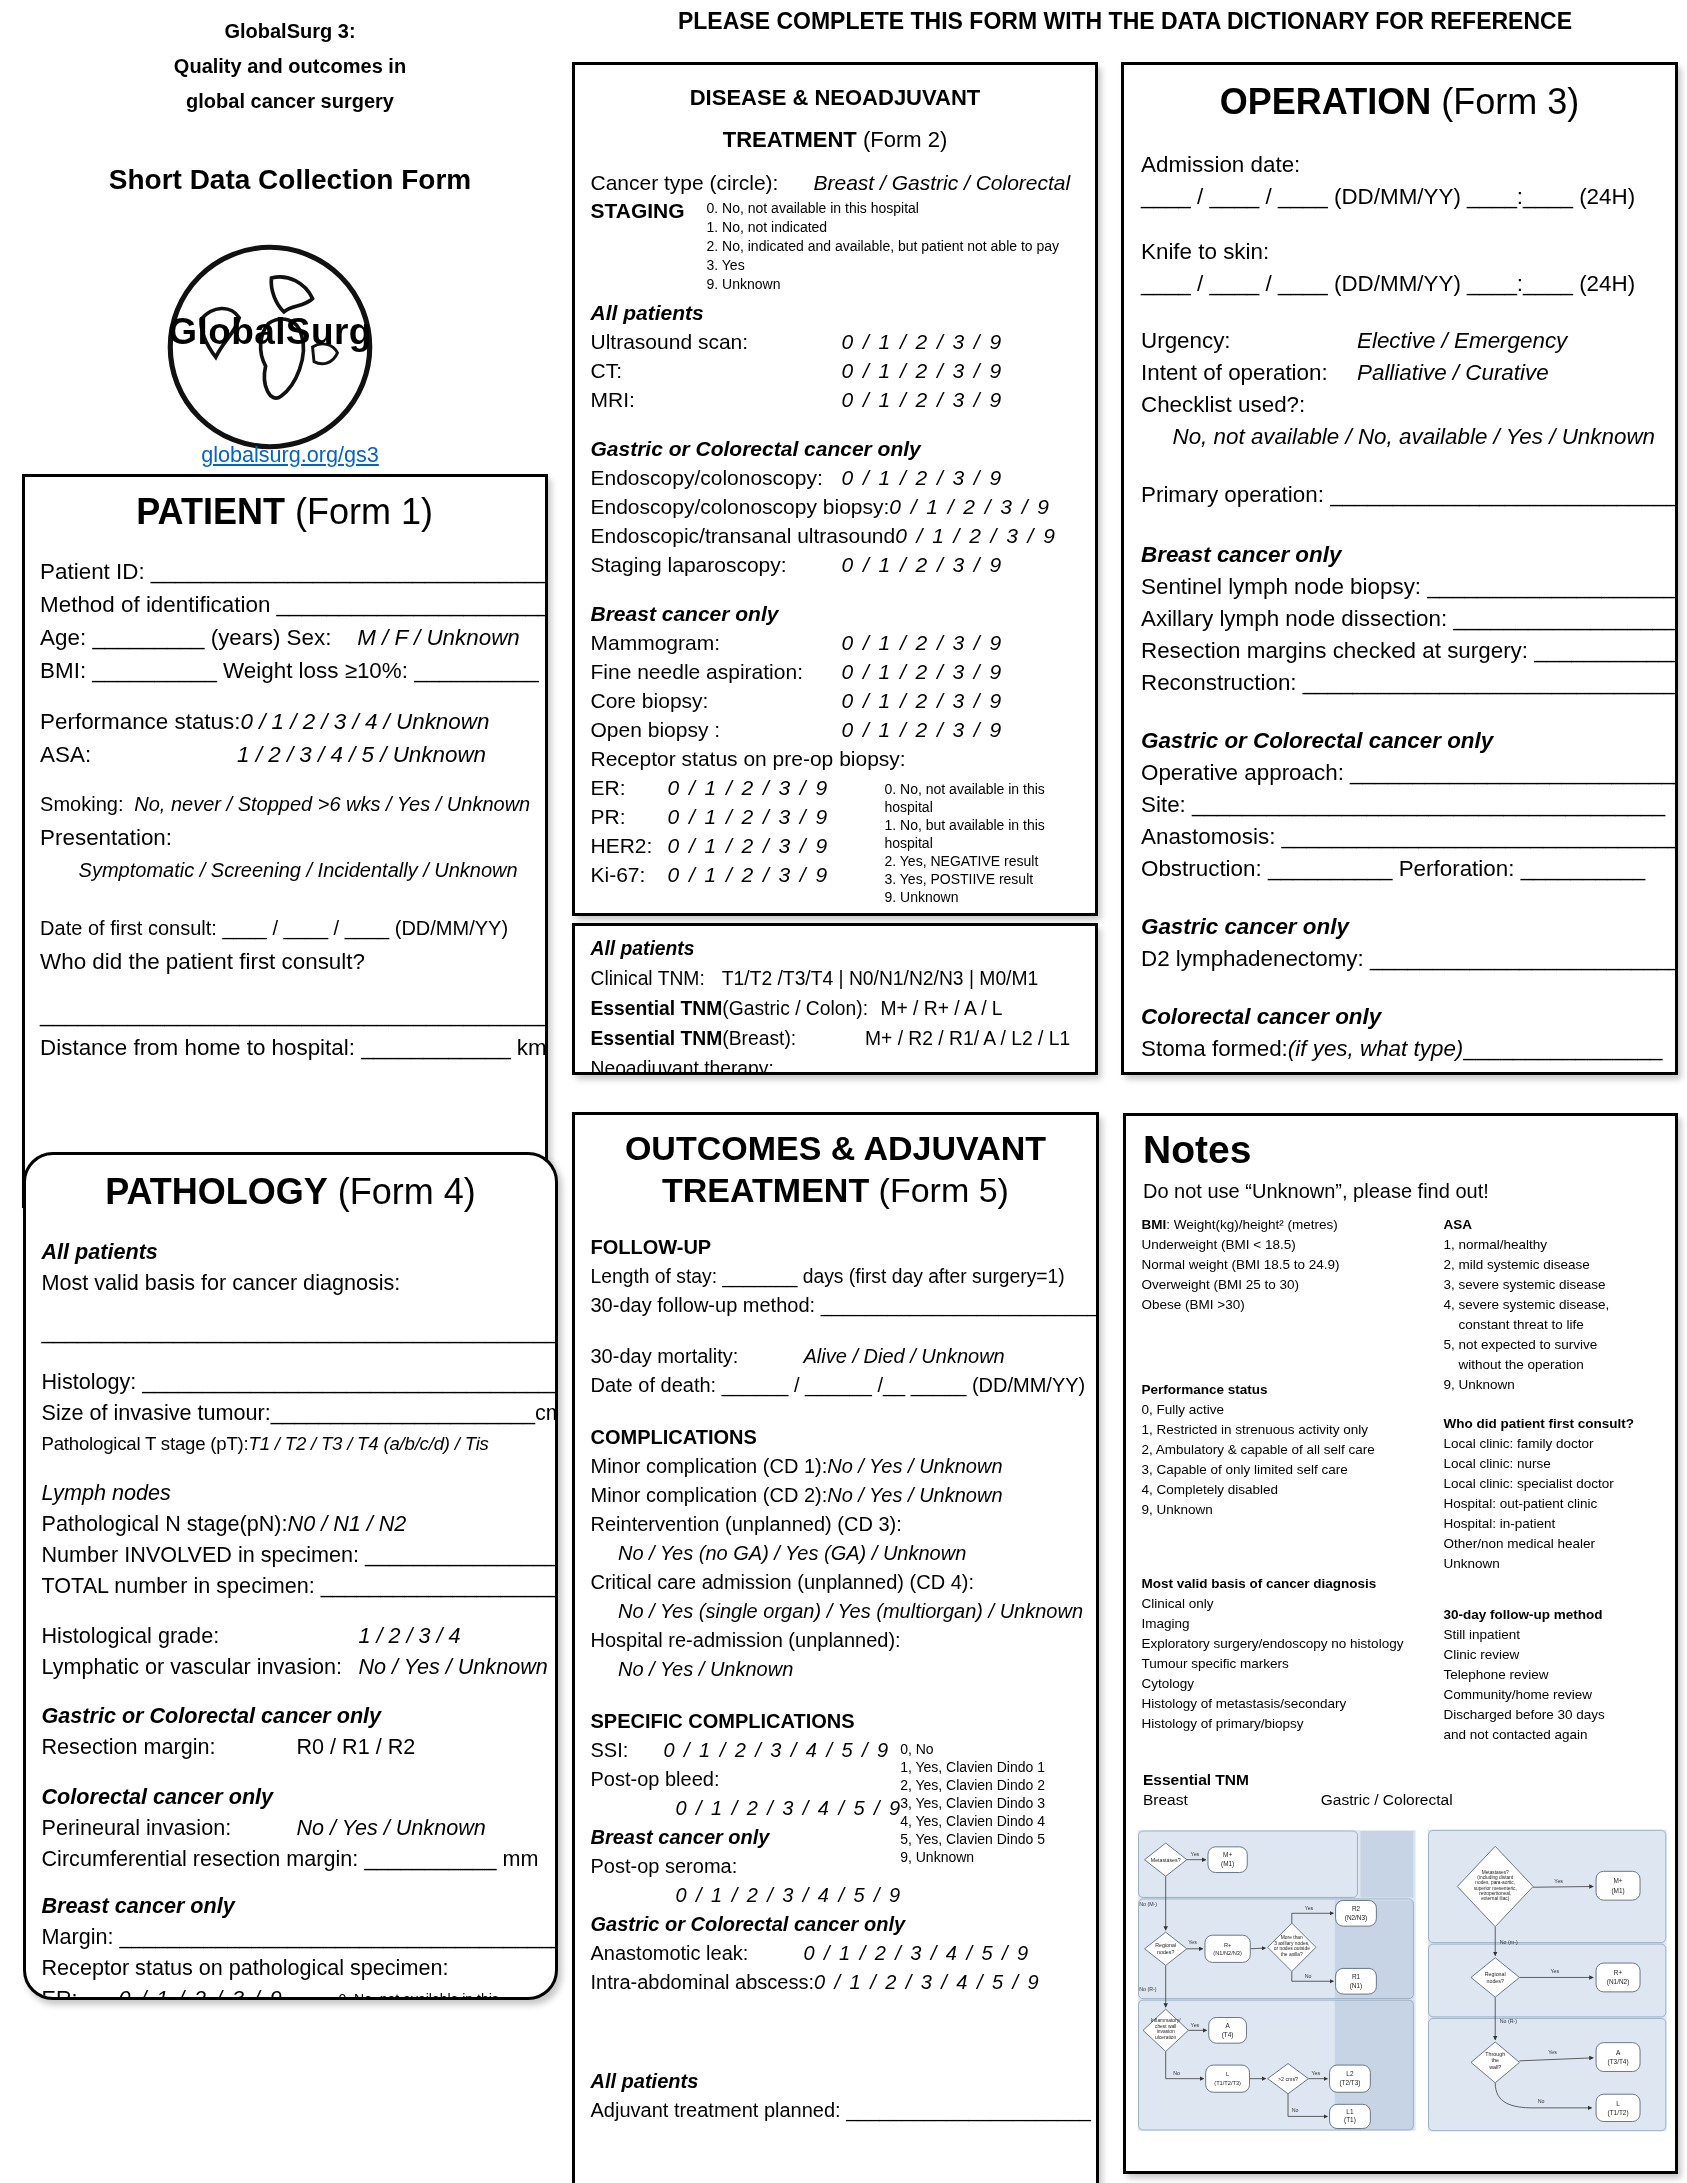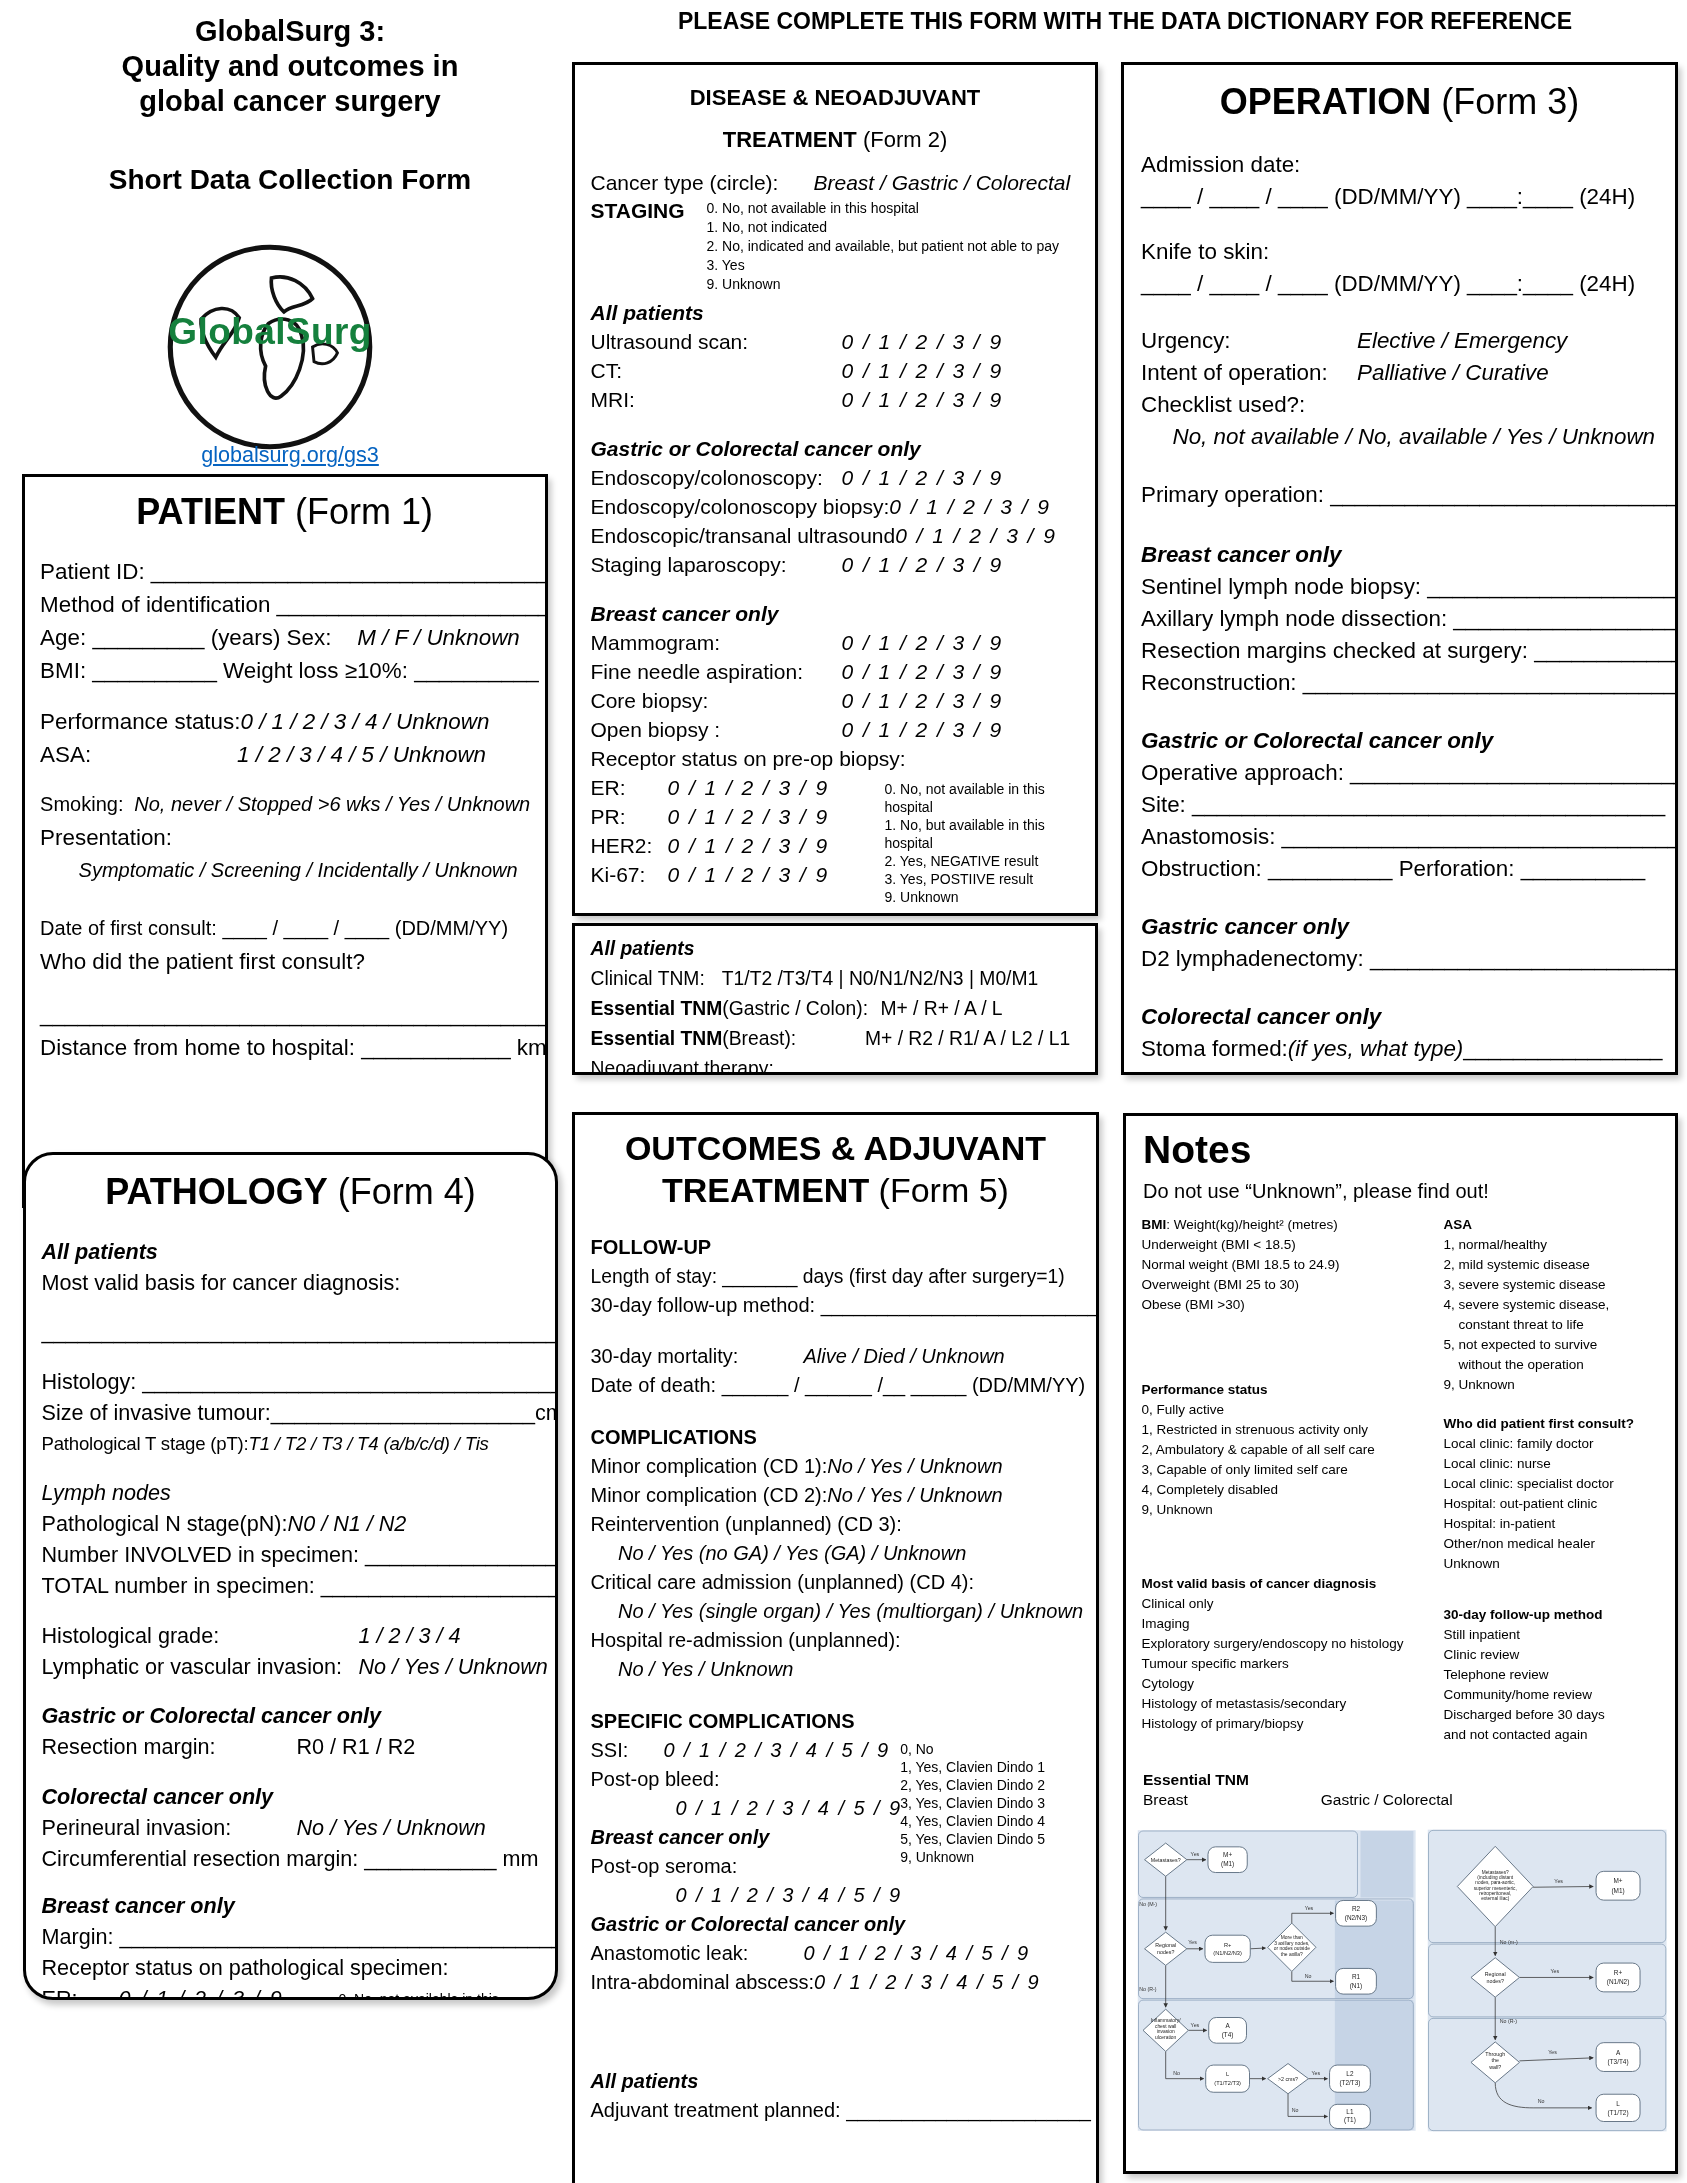--- a/index.html
+++ b/index.html
@@ -21,21 +21,21 @@
   .digits { word-spacing:3.9px; }.g16{height:12.4px}.g20{height:15.5px}.g22{height:17px}.g24{height:18.6px}
   .g26{height:20px}.g28{height:21.6px}.g30{height:23px}.g32{height:25px}.g34{height:26px}
   .g36{height:28px}.g40{height:31px}.g70{height:54px}.g84{height:65px}.g90{height:70px}
 
   
   #topline { position:absolute; left:580px; top:7.7px; width:1090px; text-align:center;
              font-size:23px; font-weight:700; }
 
   
   #masthead { position:absolute; left:31px; top:14px; width:518px; text-align:center; }
-  #masthead .t { font-size:29px; font-weight:700; line-height:35px; }
+  #masthead .t { font-size:20px; font-weight:700; line-height:35px; }
   #masthead .sub { font-size:28px; font-weight:700; margin-top:45px; }
   #logo { position:absolute; left:158px; top:237px; width:224px; height:220px; }
   #logo .word { position:absolute; left:0; right:0; top:74px; text-align:center;
                 font-size:37px; font-weight:700; letter-spacing:0.4px; }
   #mast-link { position:absolute; left:31px; top:442px; width:518px; text-align:center;
                font-size:21.6px; }
   #mast-link a { text-decoration:underline; }
 
   
   #patient { left:21.6px; top:474px; width:526px; height:734px; }
@@ -130,21 +130,21 @@
   </div>
 
   <div id="logo">
     <svg viewBox="0 0 300 300" width="224" height="220">
       <circle cx="150" cy="150" r="136" fill="#fff" stroke="#111" stroke-width="7"></circle>
       <path d="M148,118 C165,106 188,112 193,134 C202,162 186,202 165,217 C150,228 138,202 144,176 C133,156 136,132 148,118 Z" fill="none" stroke="#111" stroke-width="5"></path>
       <path d="M152,56 C174,50 198,62 208,84 C196,96 180,92 169,102 C158,92 150,72 152,56 Z" fill="none" stroke="#111" stroke-width="5"></path>
       <path d="M56,112 C72,94 96,92 108,110 C102,132 86,142 76,164 C64,148 55,128 56,112 Z" fill="none" stroke="#111" stroke-width="5"></path>
       <path d="M208,150 C220,142 236,146 242,158 C236,172 222,176 210,170 Z" fill="none" stroke="#111" stroke-width="4"></path>
     </svg>
-    <div class="word" style="color:#15803d">GlobalSurg</div>
+    <div class="word" style="color:#000000">GlobalSurg</div>
   </div>
   <div id="mast-link">
     <a href="#" style="color:#0563c1">globalsurg.org/gs3</a>
   </div>
 
   <div id="patient" class="box">
     <div class="ft"><b>PATIENT</b><span class="n"> (Form 1)</span></div>
     <div class="r">Patient ID: _________________________________</div>
     <div class="r">Method of identification ______________________</div>
     <div class="r">

